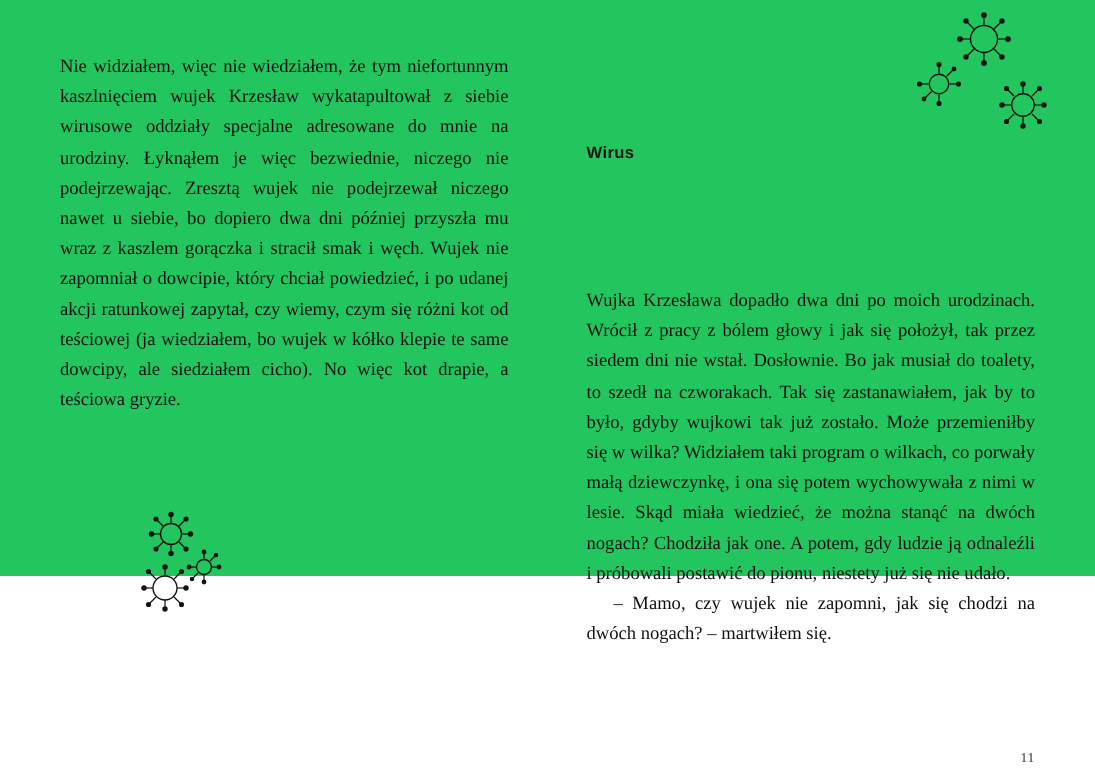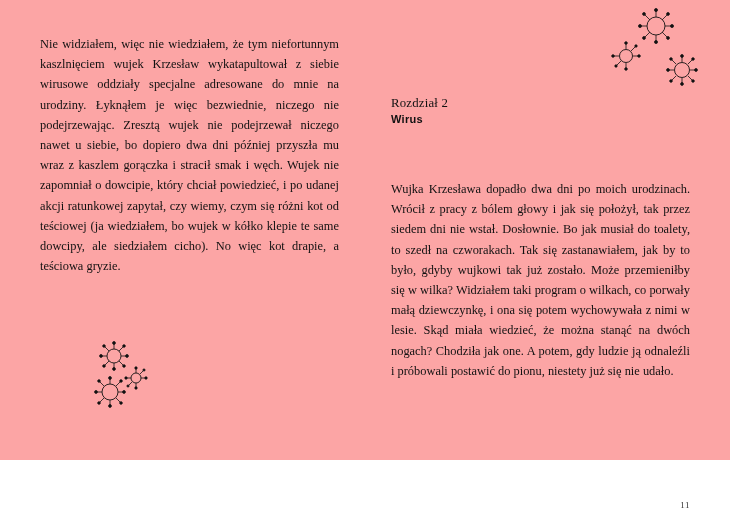--- a/index.html
+++ b/index.html
@@ -10,22 +10,22 @@
   body {
     width: 730px;
     height: 516px;
     overflow: hidden;
     font-family: "Liberation Serif", serif;
     color: #1a1a1a;
   }
   .spread {
     position: relative;
     width: 730px;
-    height: 460px;
-    background: #fca5a5;
+    height: 384px;
+    background: #22c55e;
     display: flex;
   }
   .page {
     position: relative;
     width: 365px;
     height: 516px;
     box-sizing: border-box;
   }
   .page-left {
     padding: 34px 26px 30px 40px;
@@ -61,21 +61,21 @@
   }
   .chapter-title {
     font-family: "Liberation Sans", sans-serif;
     font-weight: bold;
     font-size: 11px;
     letter-spacing: 0.3px;
     color: #111111;
     margin: 0;
   }
   .chapter-body {
-    margin-top: 54px;
+    margin-top: 82px;
   }
   .folio {
     position: absolute;
     bottom: 6px;
     right: 40px;
     font-family: "Liberation Serif", serif;
     font-size: 9px;
     color: #333333;
     letter-spacing: 0.5px;
   }
@@ -214,24 +214,24 @@
             <line x1="94" y1="72" x2="98" y2="76"></line>
               <circle cx="99" cy="77" r="1.3" fill="#111"></circle>
             <line x1="82" y1="60" x2="78" y2="56"></line>
               <circle cx="77" cy="55" r="1.3" fill="#111"></circle>
           </g>
         </g>
       </svg>
     </div>
 
     <div class="chapter-block">
-      <div class="chapter-num">Rozdział 2</div>
       <div class="chapter-title">Wirus</div>
     </div>
 
     <div class="body-text chapter-body">
       <p>Wujka Krzesława dopadło dwa dni po moich urodzinach. Wrócił z pracy z bólem głowy i jak się położył, tak przez siedem dni nie wstał. Dosłownie. Bo jak musiał do toalety, to szedł na czworakach. Tak się zastanawiałem, jak by to było, gdyby wujkowi tak już zostało. Może przemieniłby się w wilka? Widziałem taki program o wilkach, co porwały małą dziewczynkę, i ona się potem wychowywała z nimi w lesie. Skąd miała wiedzieć, że można stanąć na dwóch nogach? Chodziła jak one. A potem, gdy ludzie ją odnaleźli i próbowali postawić do pionu, niestety już się nie udało.</p>
+      <p class="indent">– Mamo, czy wujek nie zapomni, jak się chodzi na dwóch nogach? – martwiłem się.</p>
     </div>
 
     <div class="folio">11</div>
   </div>
 
 </div>
 
 </body></html>

